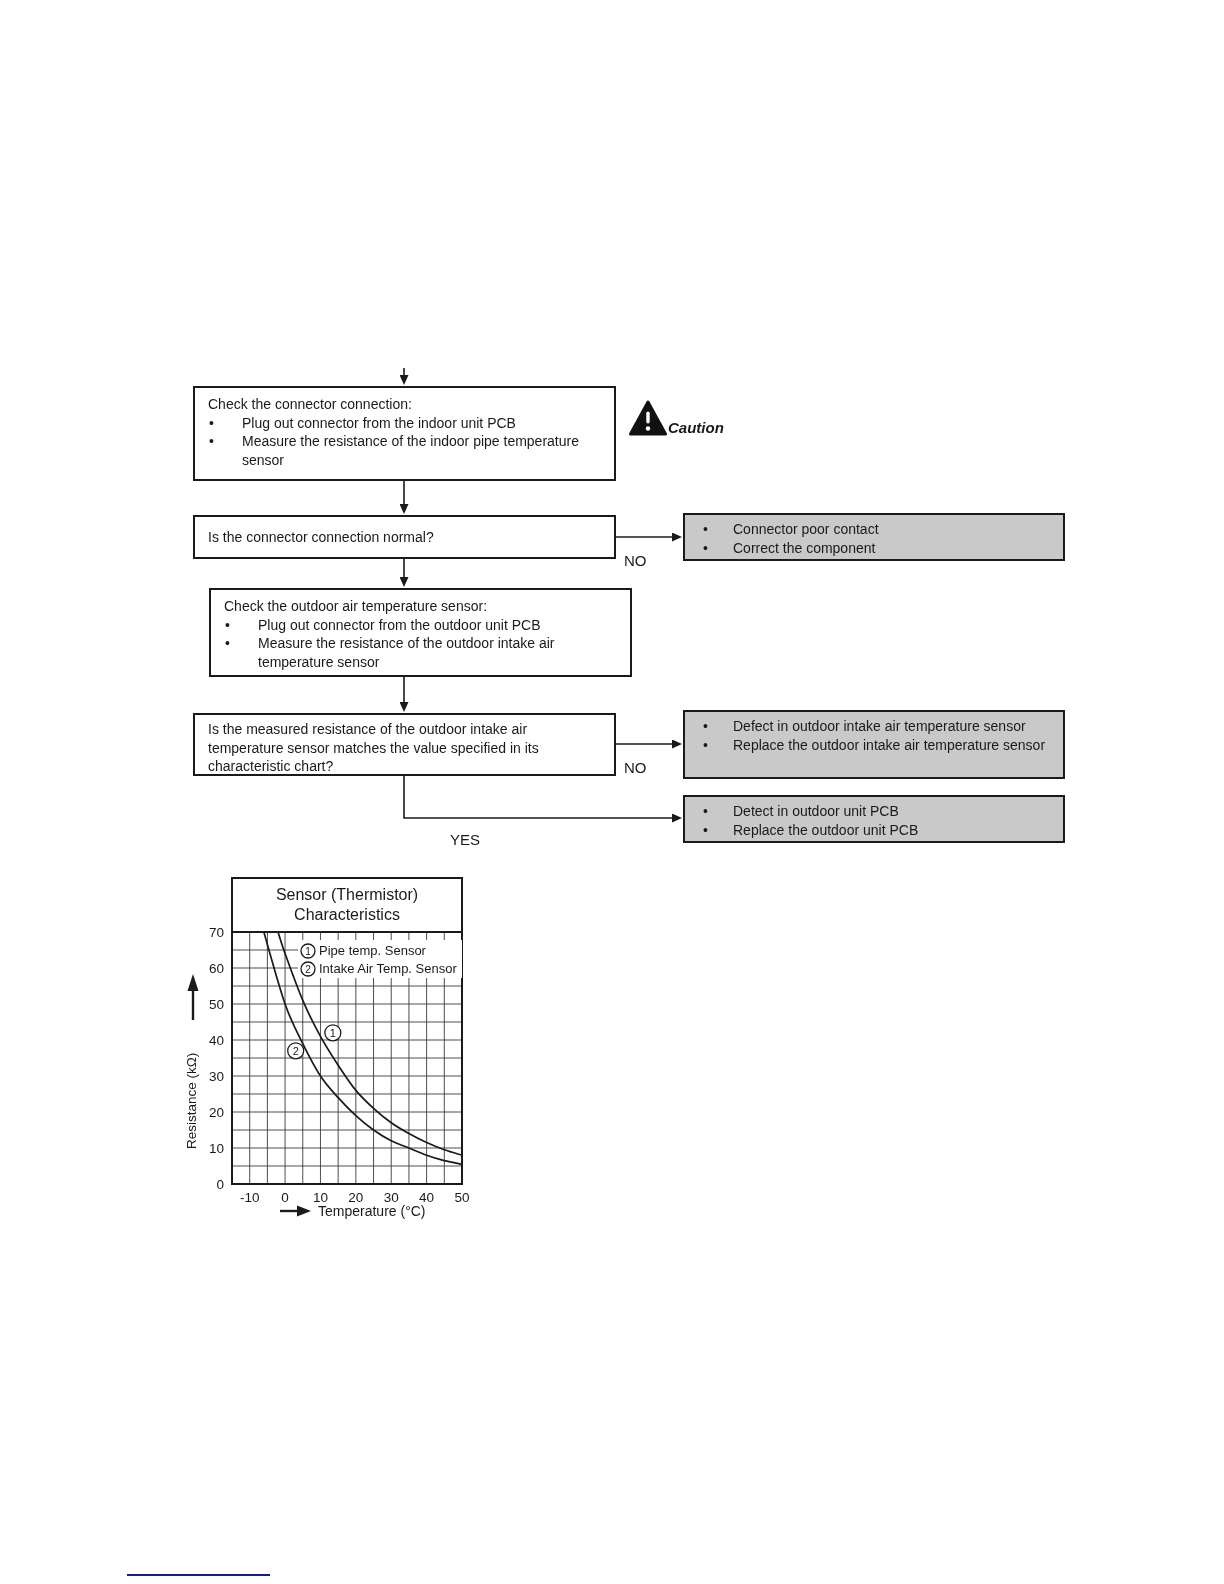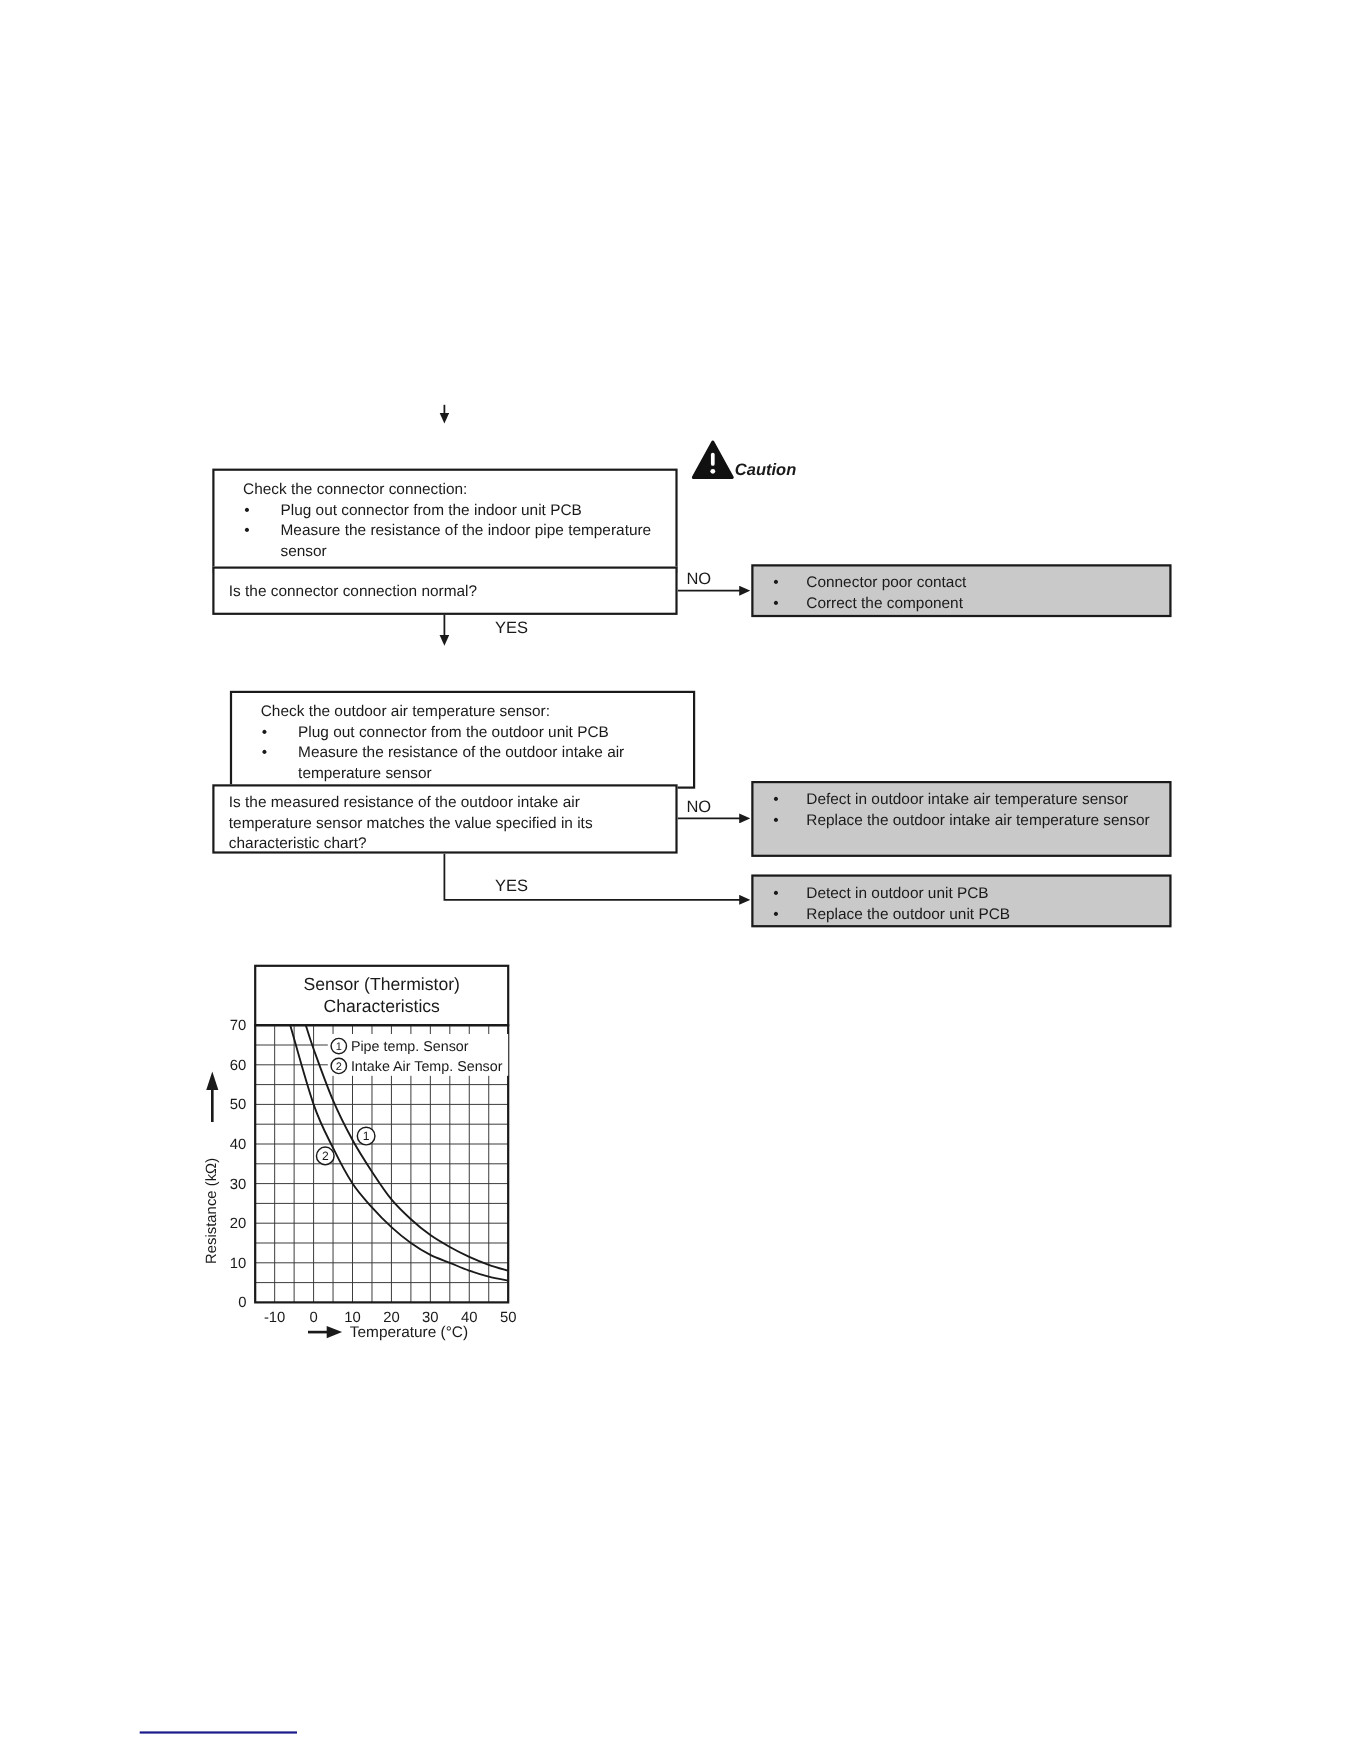--- a/index.html
+++ b/index.html
@@ -15,29 +15,29 @@
     font-family:"Liberation Sans", sans-serif;color:var(--ink);overflow:hidden;
   }
   .box{
     position:absolute;background:#fff;border:2px solid var(--ink);
     font-size:14px;line-height:18.5px;color:var(--ink);
   }
   .startbar{
     background:var(--gray-dark);color:#ffffff;font-size:15px;
     display:flex;align-items:center;padding-left:13px;
   }
-  .step{padding:7px 8px 0 26px;margin-top:40px;}
+  .step{padding:7px 8px 0 13px;}
   .question{display:flex;align-items:center;padding:0 10px 0 13px;}
   .question.multi{display:block;padding-top:5px;}
   .gray{background:var(--gray-light);padding-top:5px;}
   .brow{display:flex;}
   .step .bdot{flex:0 0 34px;padding-left:1px;}
   .gray .bdot{flex:0 0 48px;padding-left:18px;}
   .btxt{flex:1;}
-  .flabel{position:absolute;font-size:15px;color:var(--ink);}
+  .flabel{position:absolute;font-size:15px;color:var(--ink);margin-top:34px;}
   .cautiontext{position:absolute;left:745px;top:396px;width:316px;font-size:14px;line-height:17.5px;}
   .cautionword{position:absolute;left:668px;top:419px;font-weight:bold;font-size:15px;font-style:italic;}
   svg{font-family:"Liberation Sans", sans-serif;}
   #flow-arrows,#chart-svg,#caution-svg{position:absolute;pointer-events:none;}
   #footer-line{position:absolute;left:127px;top:1574px;width:143px;height:2px;background:var(--blue);}
 </style>
 </head>
 <body>
 
 <div id="page">

